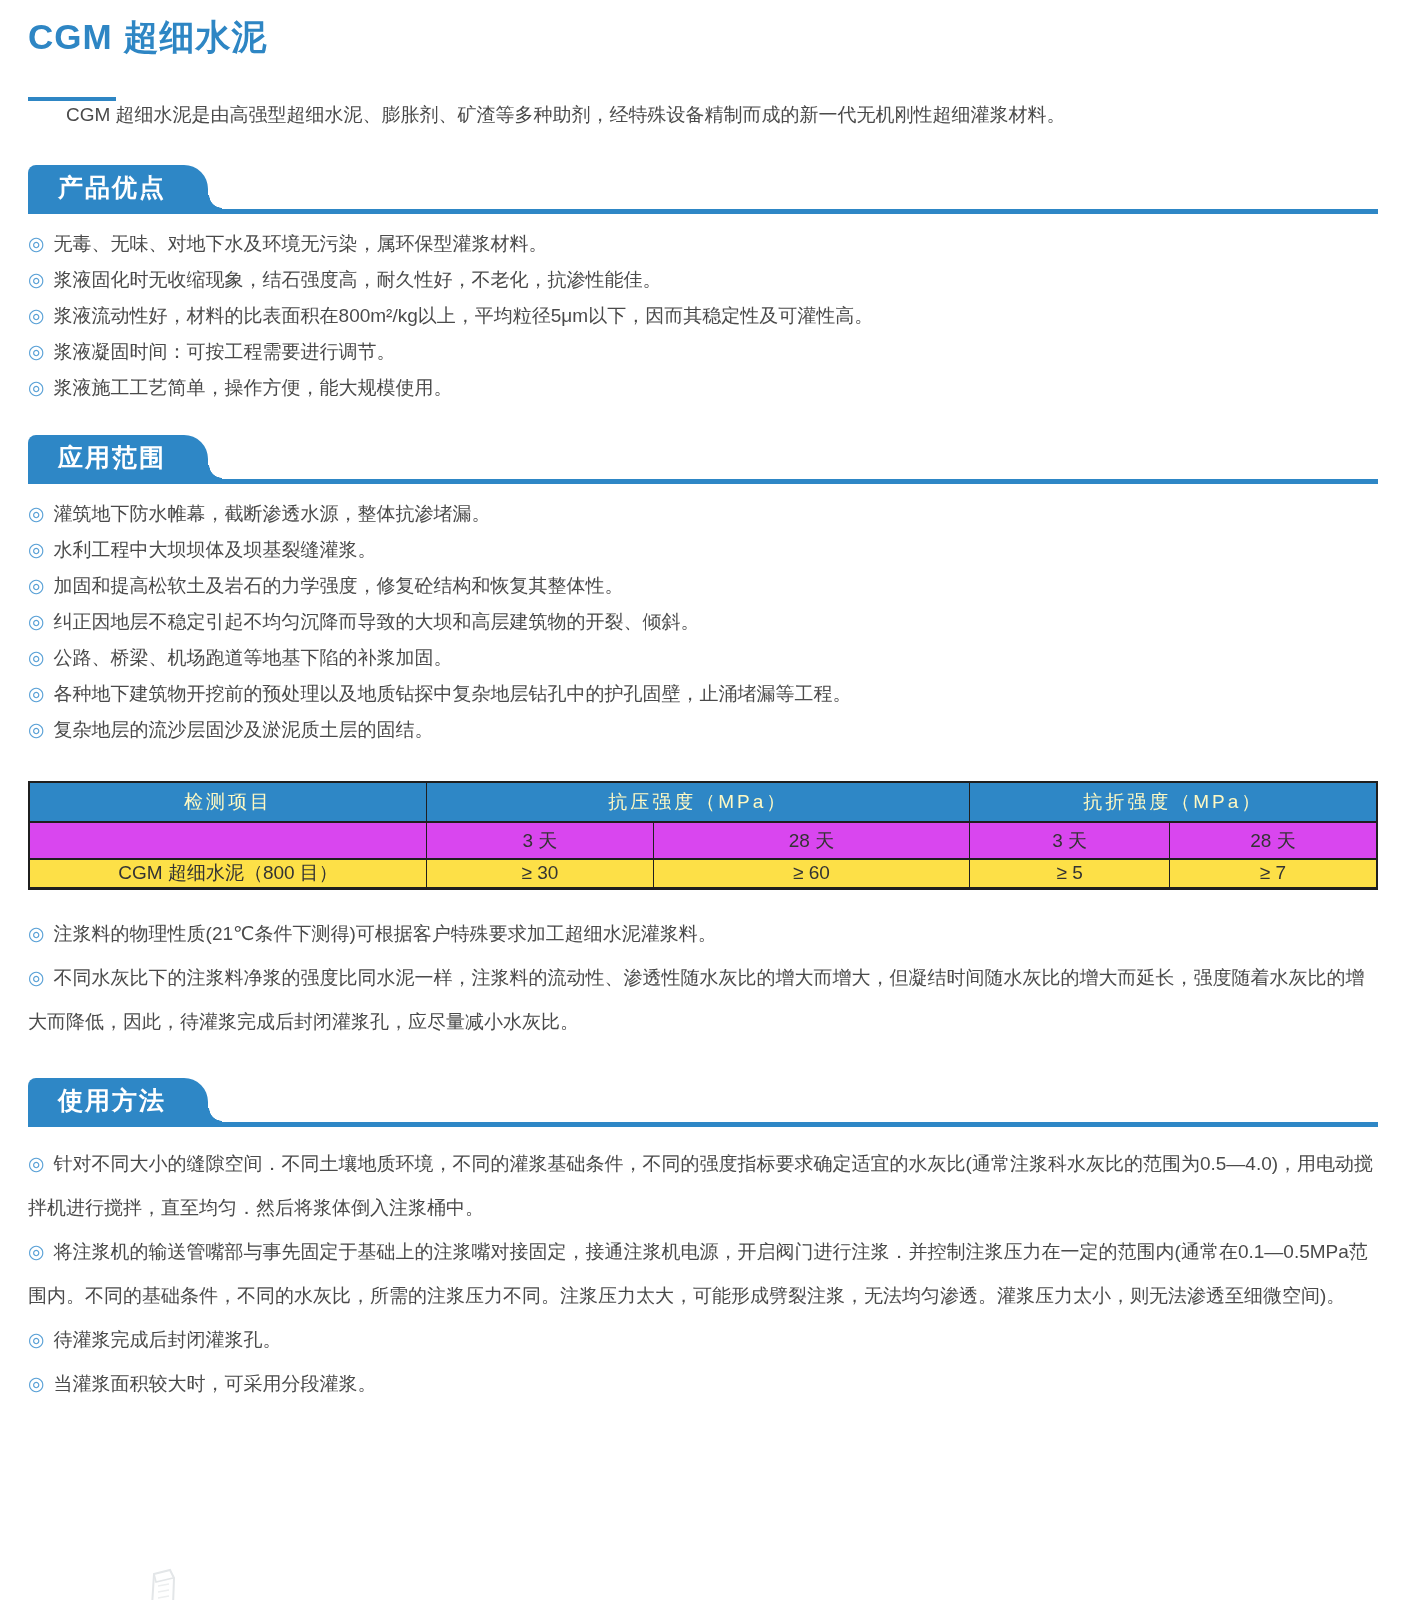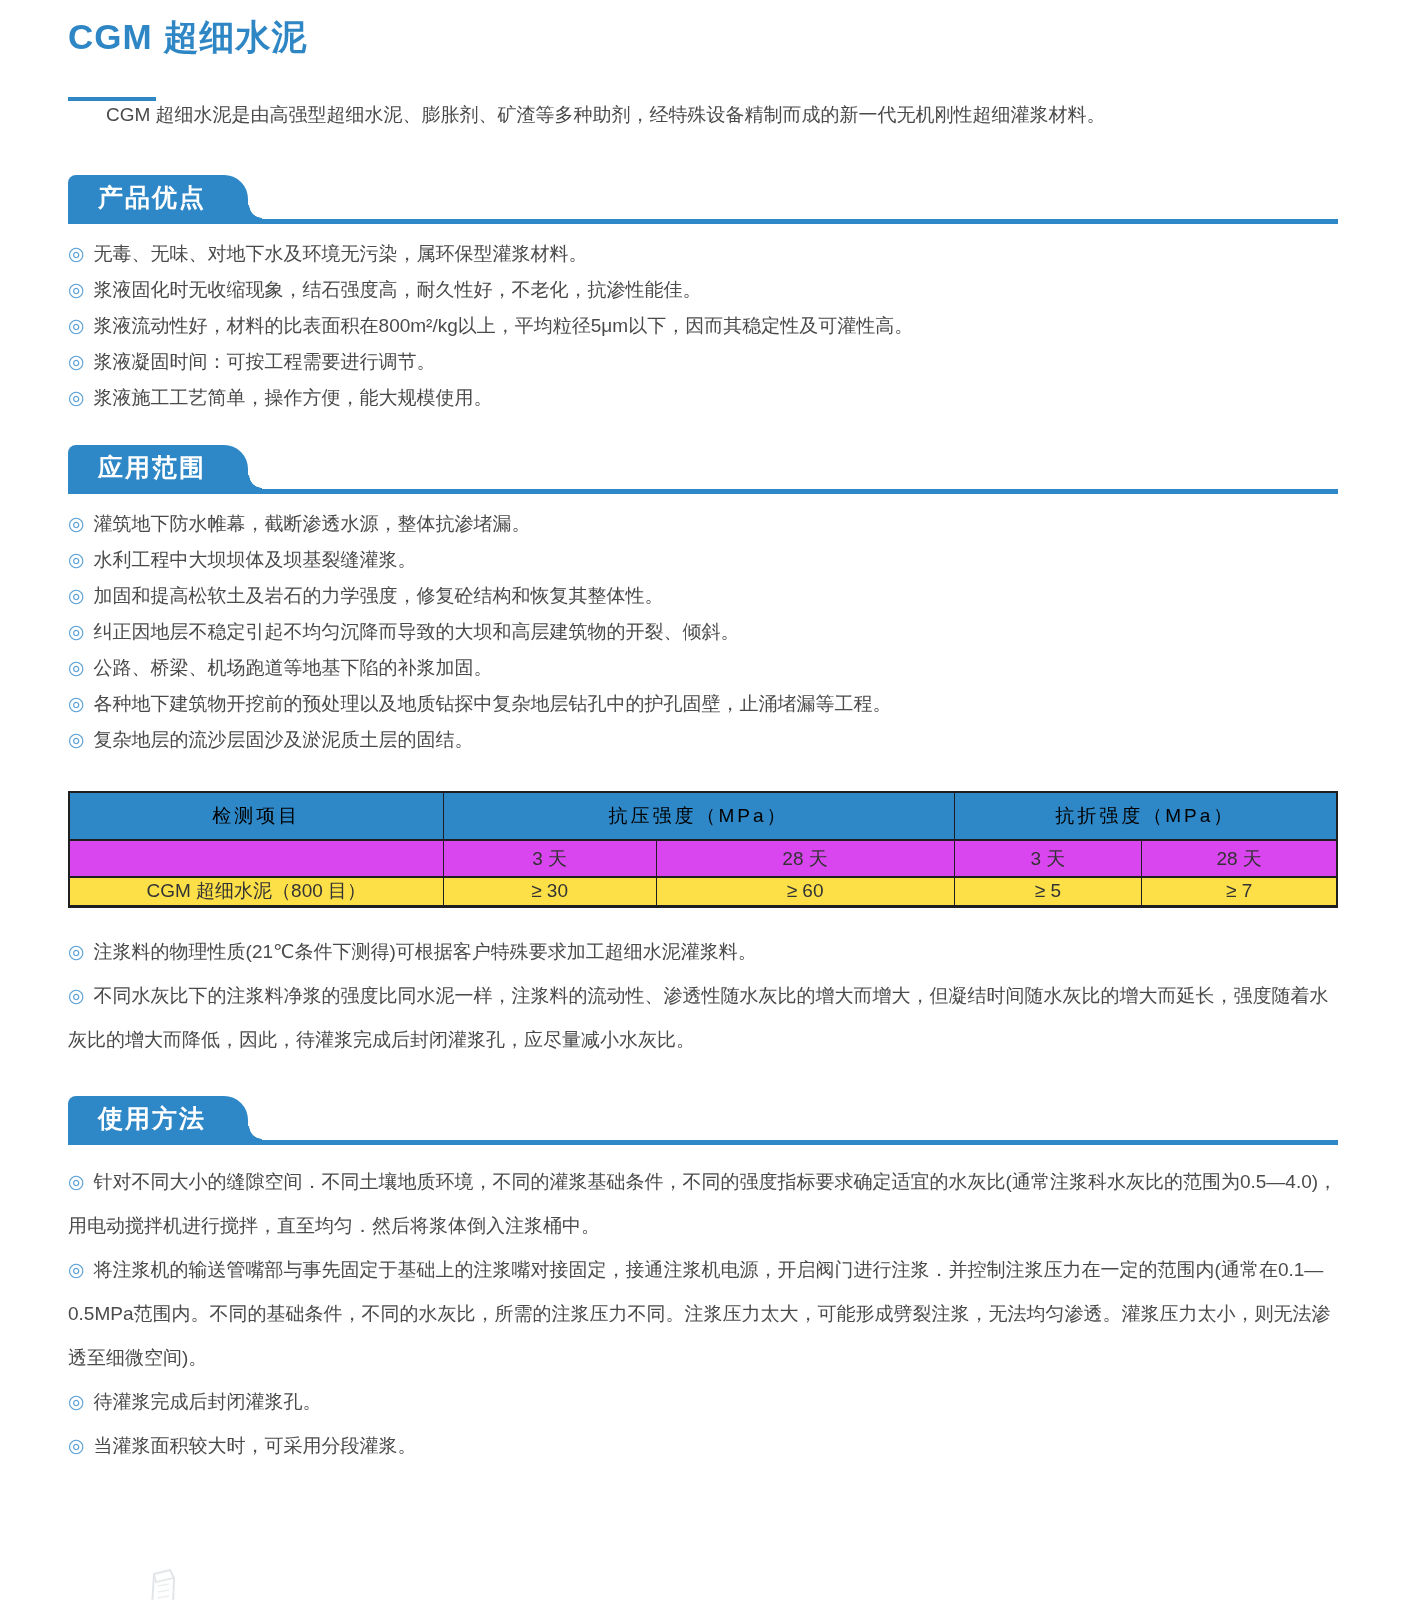--- a/index.html
+++ b/index.html
@@ -1,21 +1,21 @@
 <!DOCTYPE html>
 <html><head>
 <meta charset="utf-8">
 <style>
   * { margin:0; padding:0; box-sizing:border-box; }
   body { background:#ffffff; font-family:"Liberation Sans","DejaVu Sans",sans-serif; }
   .page {
     position:relative; width:1406px; height:1600px; background:#ffffff;
     overflow:hidden; margin:0 auto;
   }
-  .content { padding:0 68px; }
+  .content { padding:0 28px; }
 
   
   .doc-title {
     margin-top:14px; font-size:35px; font-weight:bold; color:#2e86c4;
     letter-spacing:1px;
   }
   .title-underline {
     width:88px; height:4px; background:#2e86c4; margin-top:36px;
   }
   .intro {
@@ -38,36 +38,36 @@
 
   
   .blist { margin-top:15px; }
   .bli {
     font-size:19px; color:#4a4a4a; line-height:30px; margin-bottom:6px;
   }
   .blist.wide .bli { line-height:44px; margin-bottom:0; }
   .bdot { color:#58a0d6; margin-right:9px; font-size:19px; }
 
   
-  .sec-advantages  { margin-top:46px; }
+  .sec-advantages  { margin-top:36px; }
   .sec-applications{ margin-top:32px; }
   .sec-specs       { margin-top:36px; }
   .sec-usage       { margin-top:34px; }
 
   
   table.spec {
     width:100%; border-collapse:collapse; margin-top:23px;
     font-size:19px; table-layout:fixed;
   }
   table.spec th, table.spec td {
     border:1.5px solid #1f1f1f; text-align:center; font-weight:normal;
   }
   table.spec tr { border:2px solid #1f1f1f; }
   tr.hdr-blue th {
-    background:#2e87c6; color:#000000; height:48px; letter-spacing:3px;
+    background:#2e87c6; color:#fef9c3; height:40px; letter-spacing:3px;
   }
   tr.hdr-gray td { background:#d946ef; color:#333333; height:37px; }
   tr.data-row td { background:#fde047; color:#333333; height:29px; }
   table.spec { border-bottom:3px solid #1f1f1f; }
 
   .notes { margin-top:22px; }
 
   
   .bag-watermark { position:absolute; left:140px; top:1568px; }
 </style>

